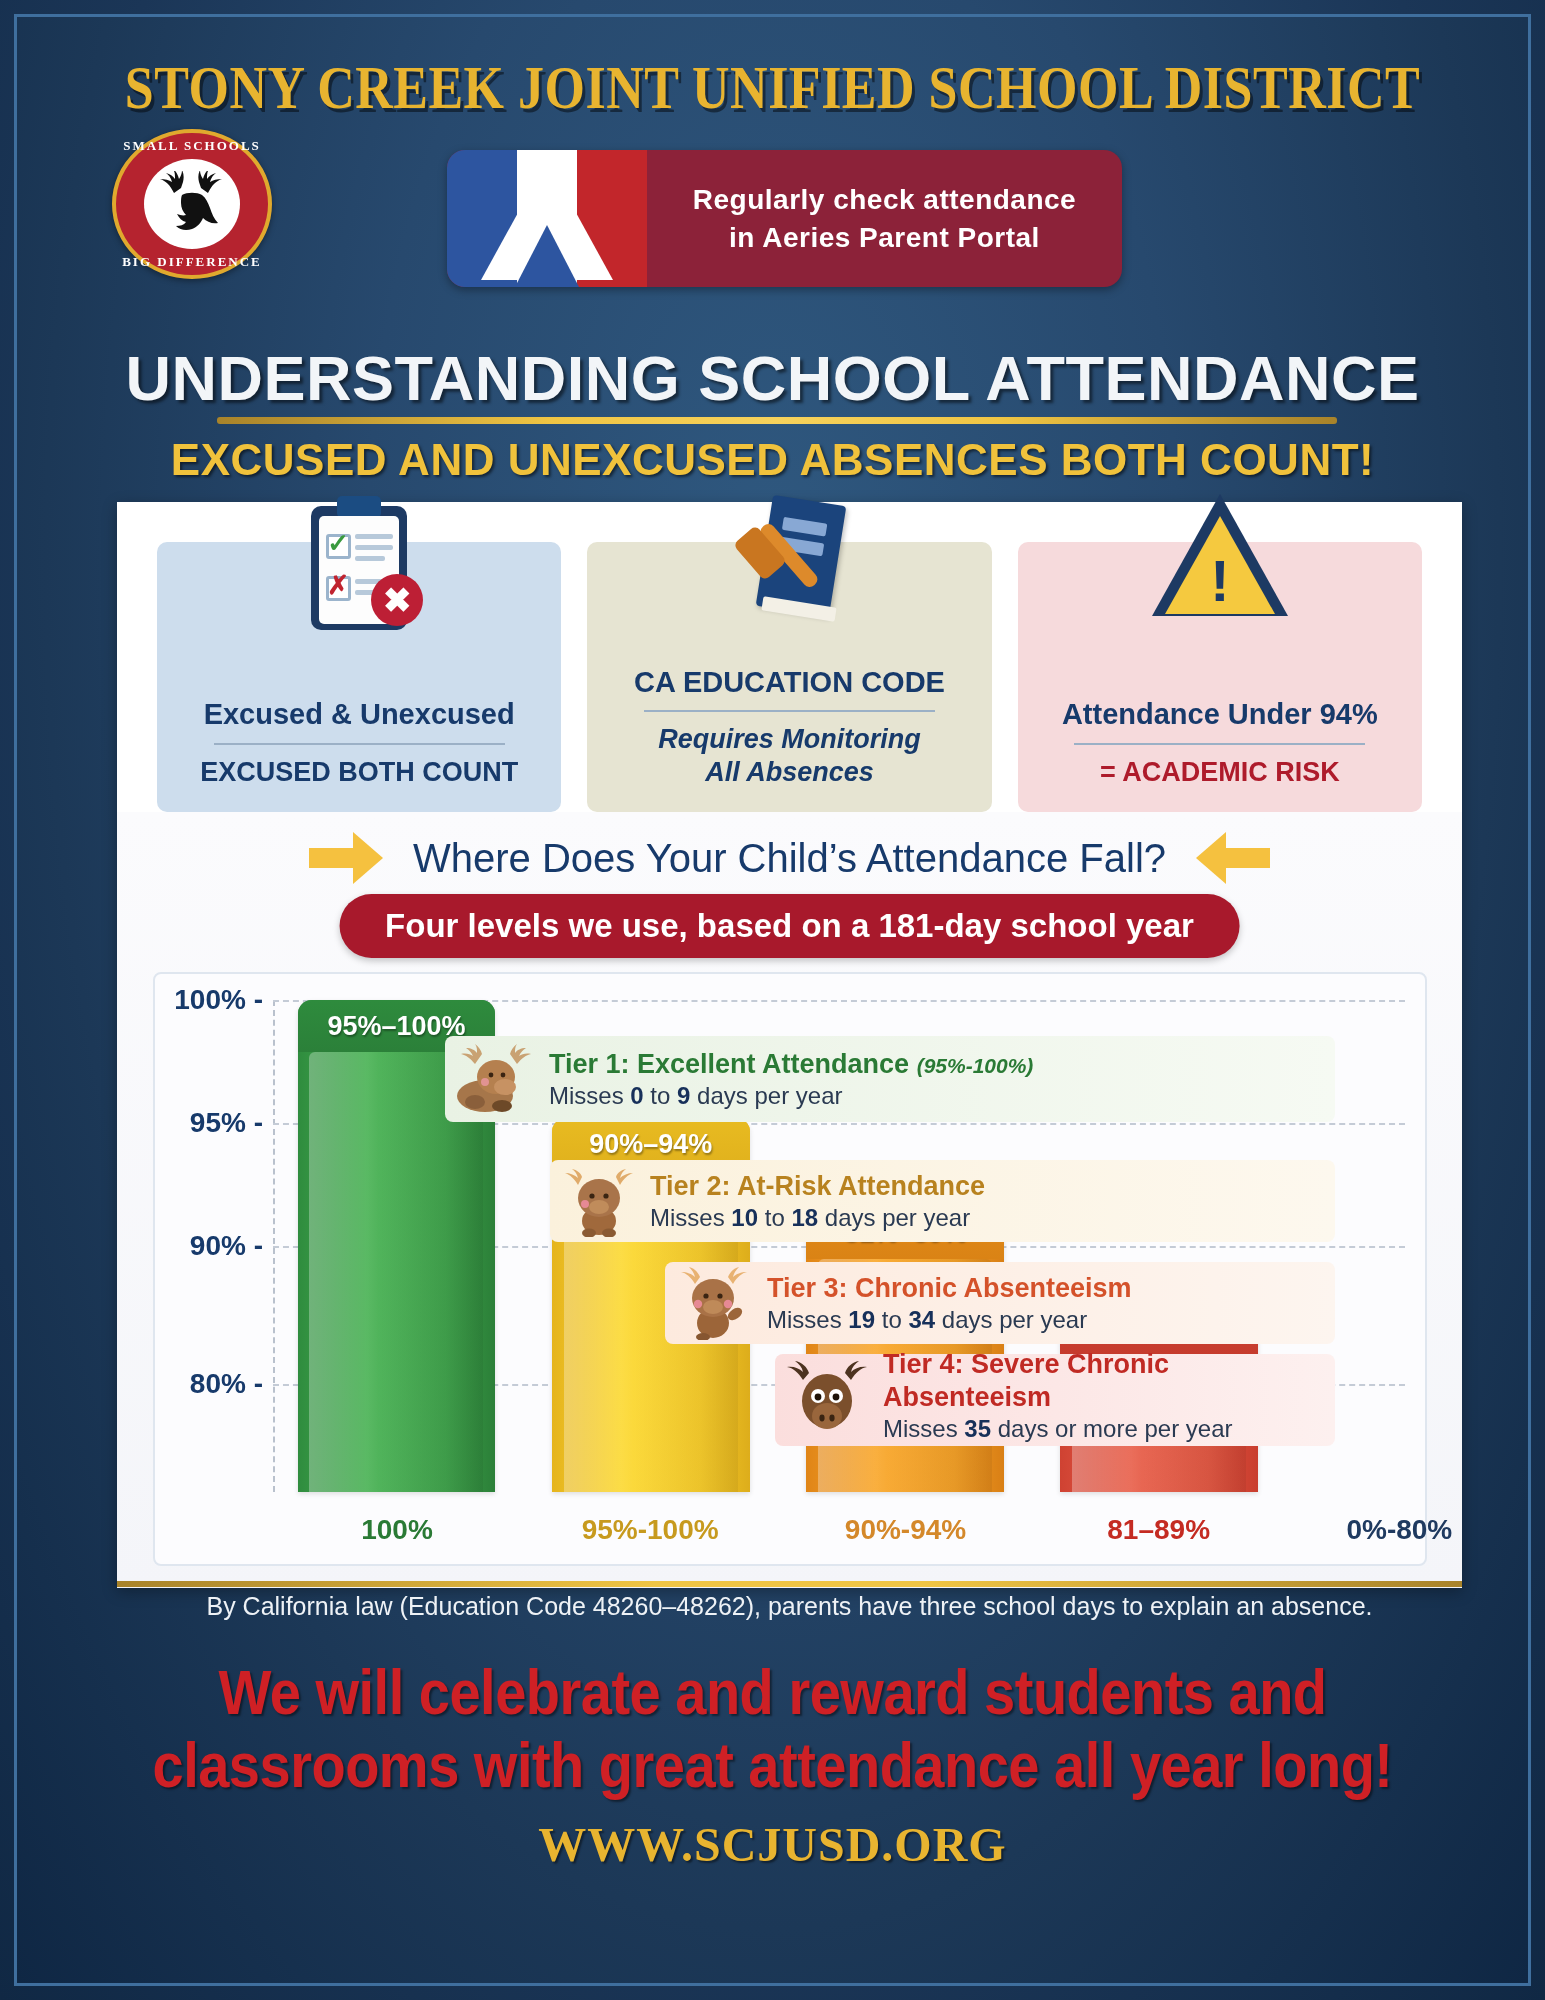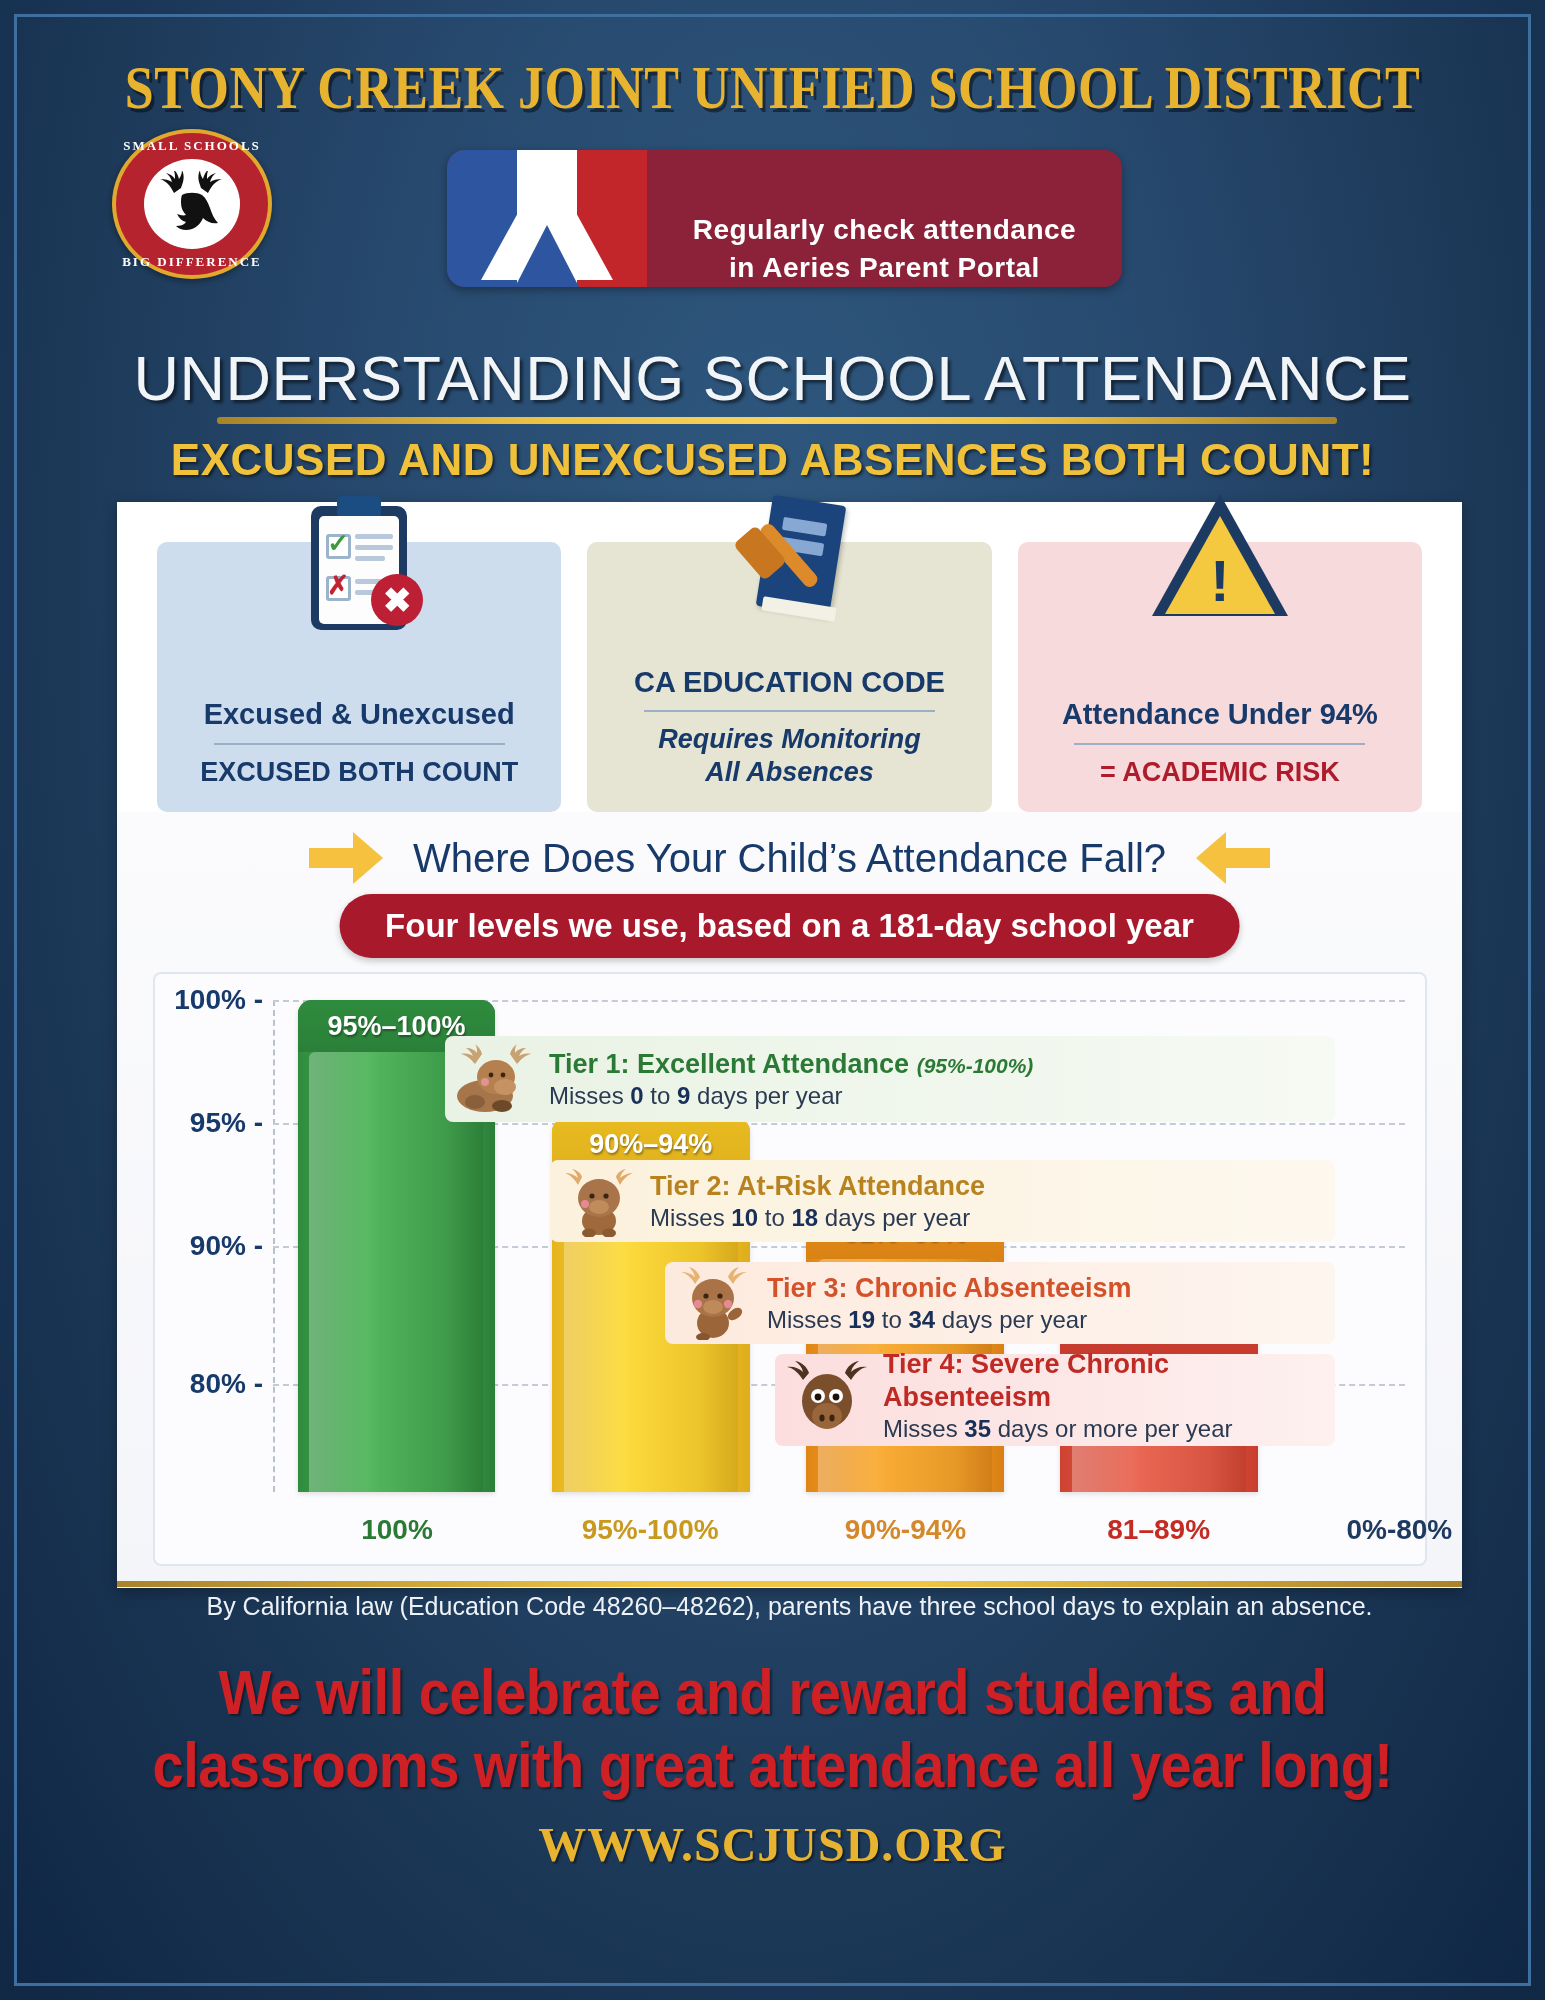--- a/index.html
+++ b/index.html
@@ -65,21 +65,21 @@
   }
   .logo-badge .arc-top{top:9px;}
   .logo-badge .arc-bot{bottom:9px;}
 
   .aeries-banner{
     position:absolute;left:430px;top:133px;
     width:675px;height:137px;
     border-radius:18px;
     background:#8c2239;
     box-shadow:0 3px 8px rgba(0,0,0,.35);
-    display:flex;align-items:flex-end;
+    display:flex;align-items:center;
   }
   .aeries-logo{
     width:200px;height:137px;
     border-radius:18px 0 0 18px;
     background:linear-gradient(to right,#2d55a0 0 35%,#ffffff 35% 65%,#c2262b 65% 100%);
     position:relative;overflow:hidden;flex:none;
   }
   .aeries-logo .a-glyph{
     position:absolute;left:50%;top:10px;transform:translateX(-50%);
     width:0;height:0;
@@ -99,21 +99,21 @@
     font-size:28px;font-weight:700;line-height:1.35;
     letter-spacing:0.5px;
     font-family:"Liberation Sans", sans-serif;
     padding:0 14px;
   }
   .aeries-text .l2{display:block;}
 
   .main-heading{
     position:absolute;top:325px;left:0;width:100%;
     text-align:center;
-    font-size:63px;font-weight:400;
+    font-size:63px;font-weight:700;
     color:#f2f5f8;
     letter-spacing:0.5px;
     text-shadow:3px 3px 3px rgba(0,0,0,.5);
   }
   .gold-rule{
     position:absolute;top:400px;left:200px;width:1120px;height:7px;
     background:linear-gradient(to right,#a8832a,#f0c544 30%,#f7d25c 50%,#f0c544 70%,#a8832a);
     border-radius:3px;
   }
   .sub-heading{

